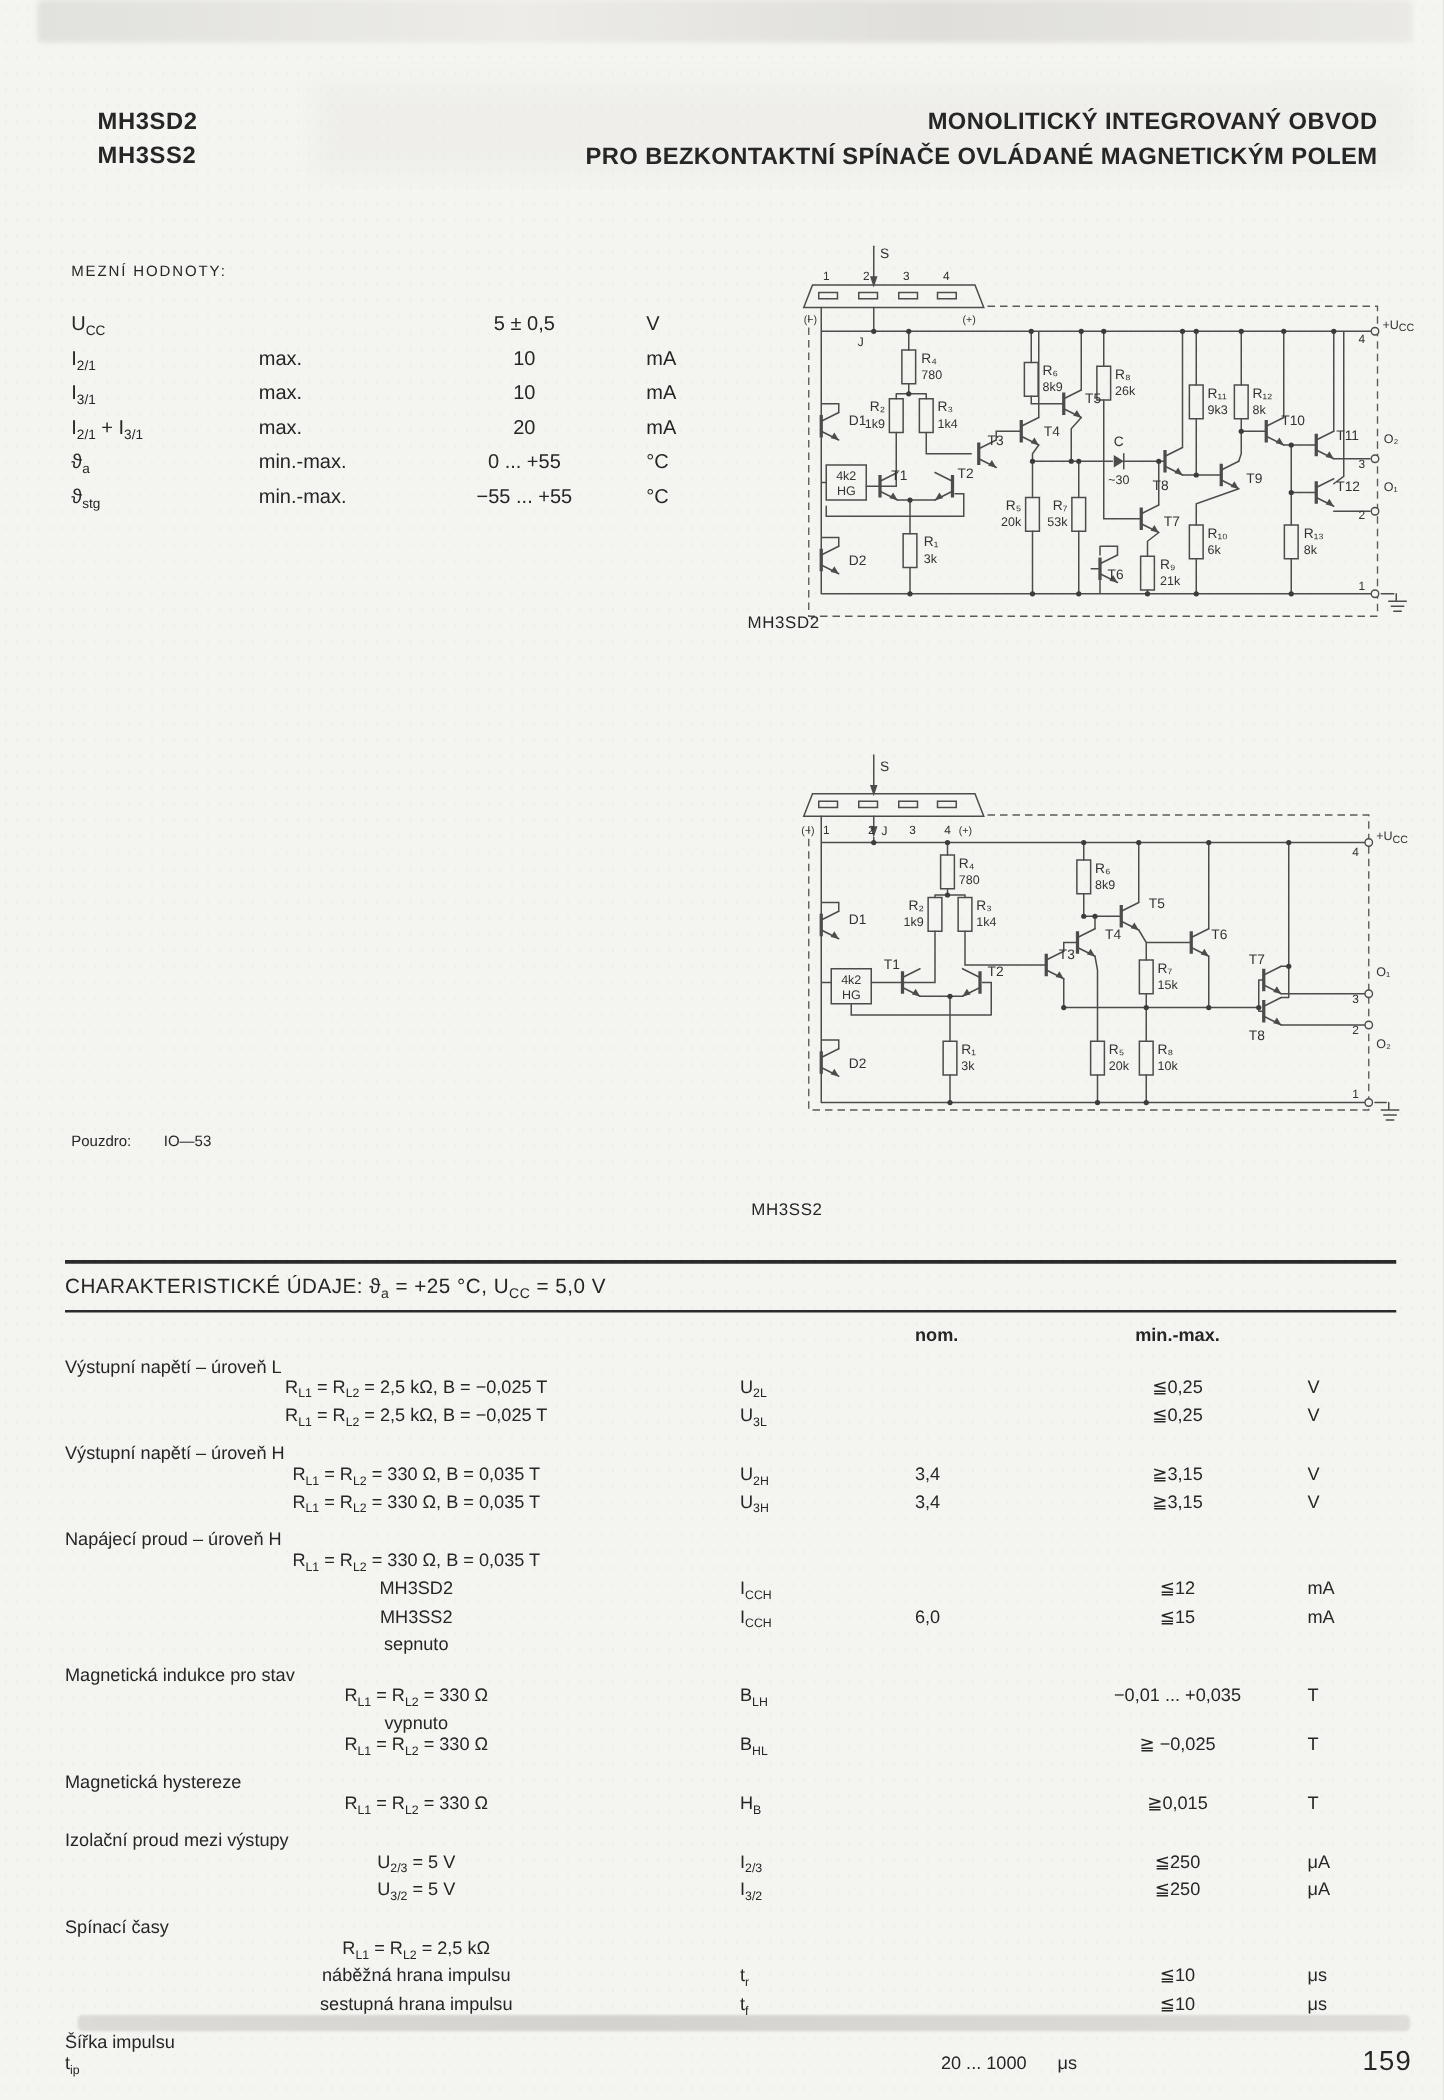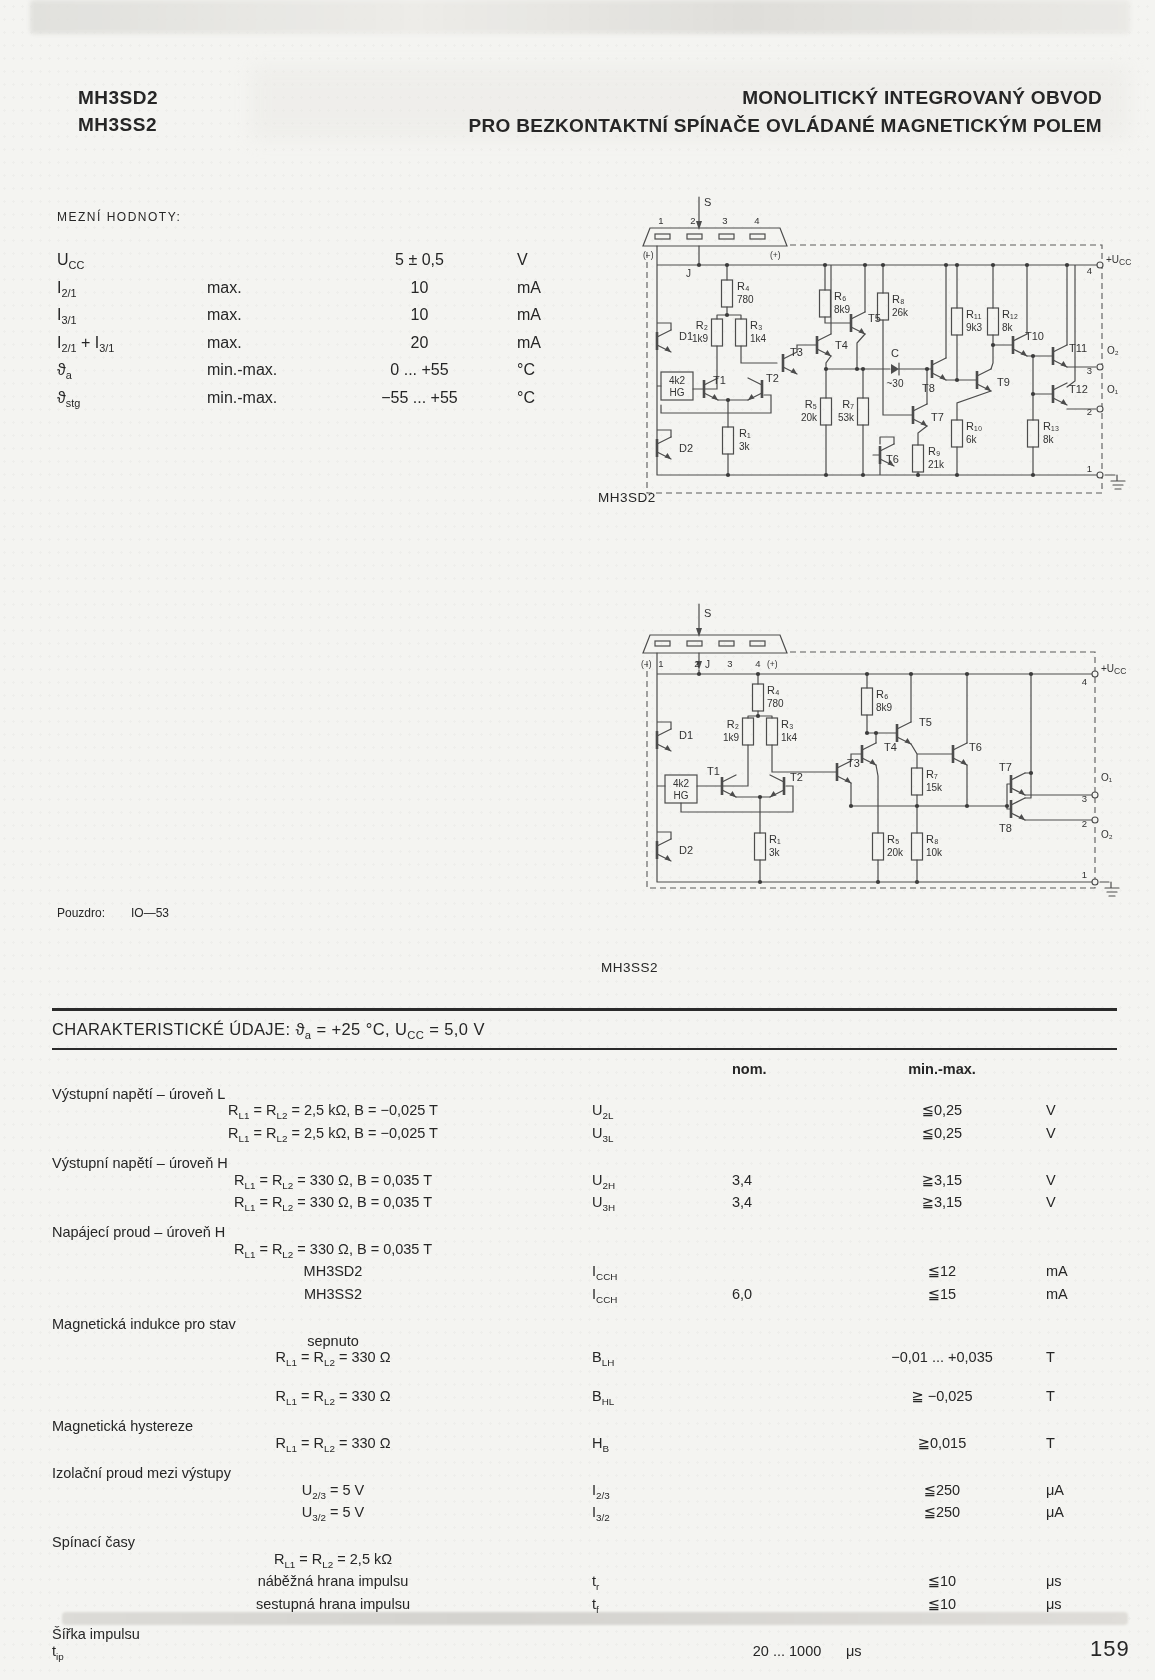--- a/index.html
+++ b/index.html
@@ -505,42 +505,43 @@
           <span class="mm">≦12</span>
           <span class="unit">mA</span>
         </div>
         <div class="crow">
           <span class="desc ind">MH3SS2</span>
           <span class="sym">I<sub>CCH</sub></span>
           <span class="nom">6,0</span>
           <span class="mm">≦15</span>
           <span class="unit">mA</span>
         </div>
-        <div class="crow hd">
-          <span class="desc">Magnetická indukce pro stav</span>
-          <span></span>
-          <span></span>
-          <span></span>
-          <span></span>
-        </div>
         <div class="crow">
           <span class="desc ind">sepnuto</span>
           <span class="sym"></span>
           <span class="nom"></span>
           <span class="mm"></span>
           <span class="unit"></span>
         </div>
+        <div class="crow hd">
+          <span class="desc">Magnetická indukce pro stav</span>
+          <span></span>
+          <span></span>
+          <span></span>
+          <span></span>
+        </div>
         <div class="crow">
           <span class="desc ind">R<sub>L1</sub> = R<sub>L2</sub> = 330 Ω</span>
           <span class="sym">B<sub>LH</sub></span>
           <span class="nom"></span>
           <span class="mm">−0,01 ... +0,035</span>
           <span class="unit">T</span>
         </div>
         <div class="crow">
+          <span class="desc ind">vypnuto</span>
           <span class="sym"></span>
           <span class="nom"></span>
           <span class="mm"></span>
           <span class="unit"></span>
         </div>
         <div class="crow">
           <span class="desc ind">R<sub>L1</sub> = R<sub>L2</sub> = 330 Ω</span>
           <span class="sym">B<sub>HL</sub></span>
           <span class="nom"></span>
           <span class="mm">≧ −0,025</span>

